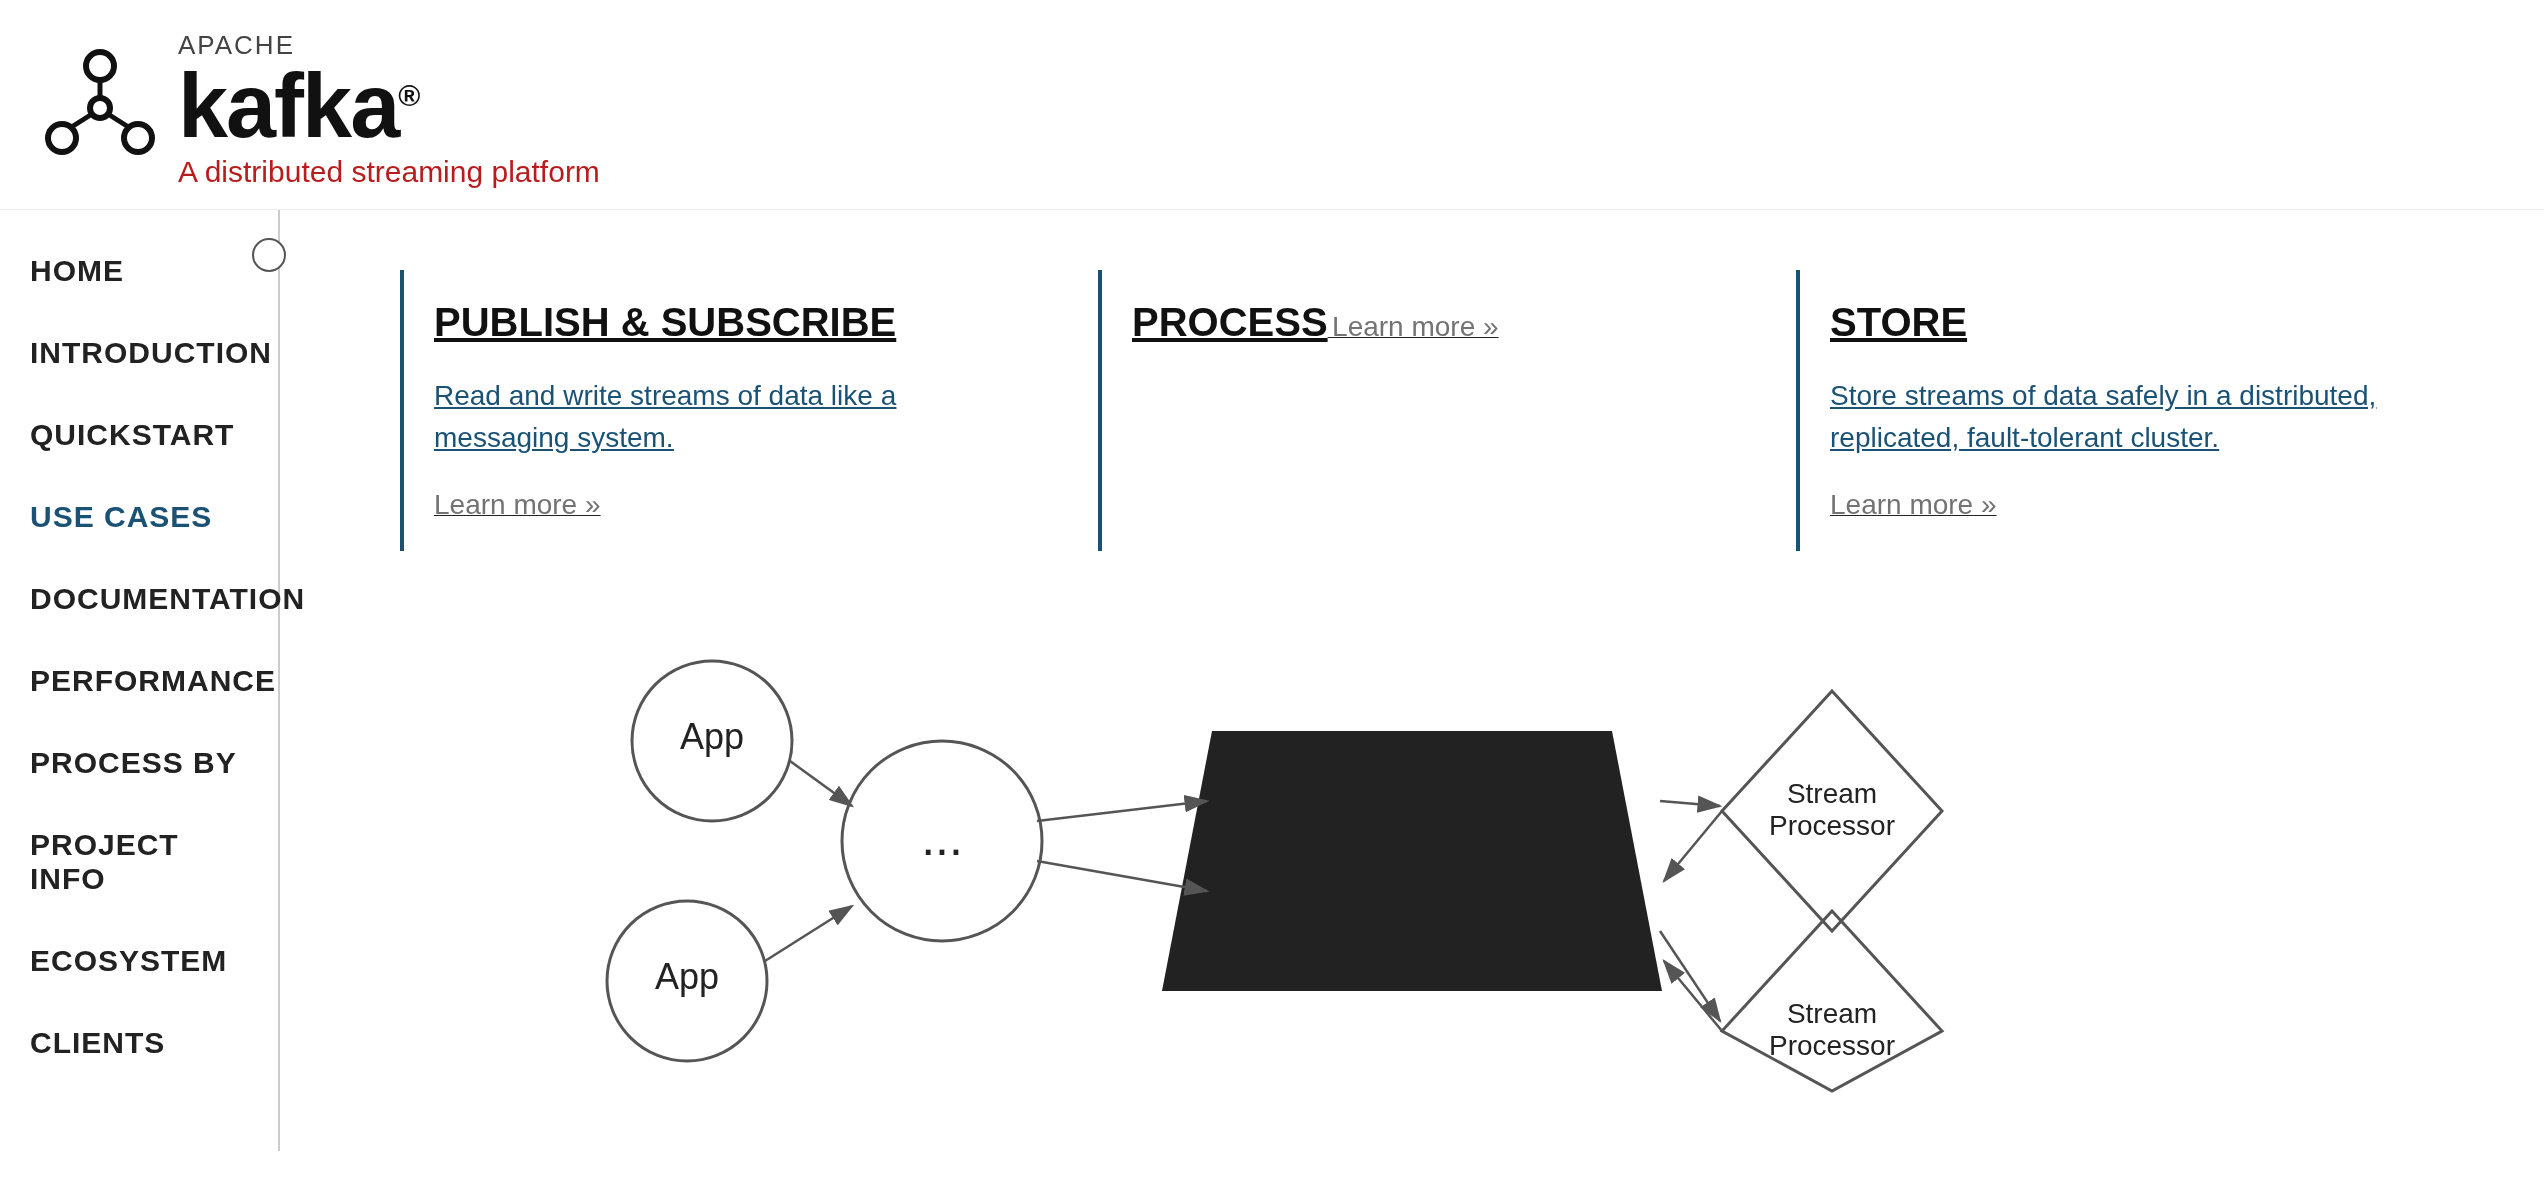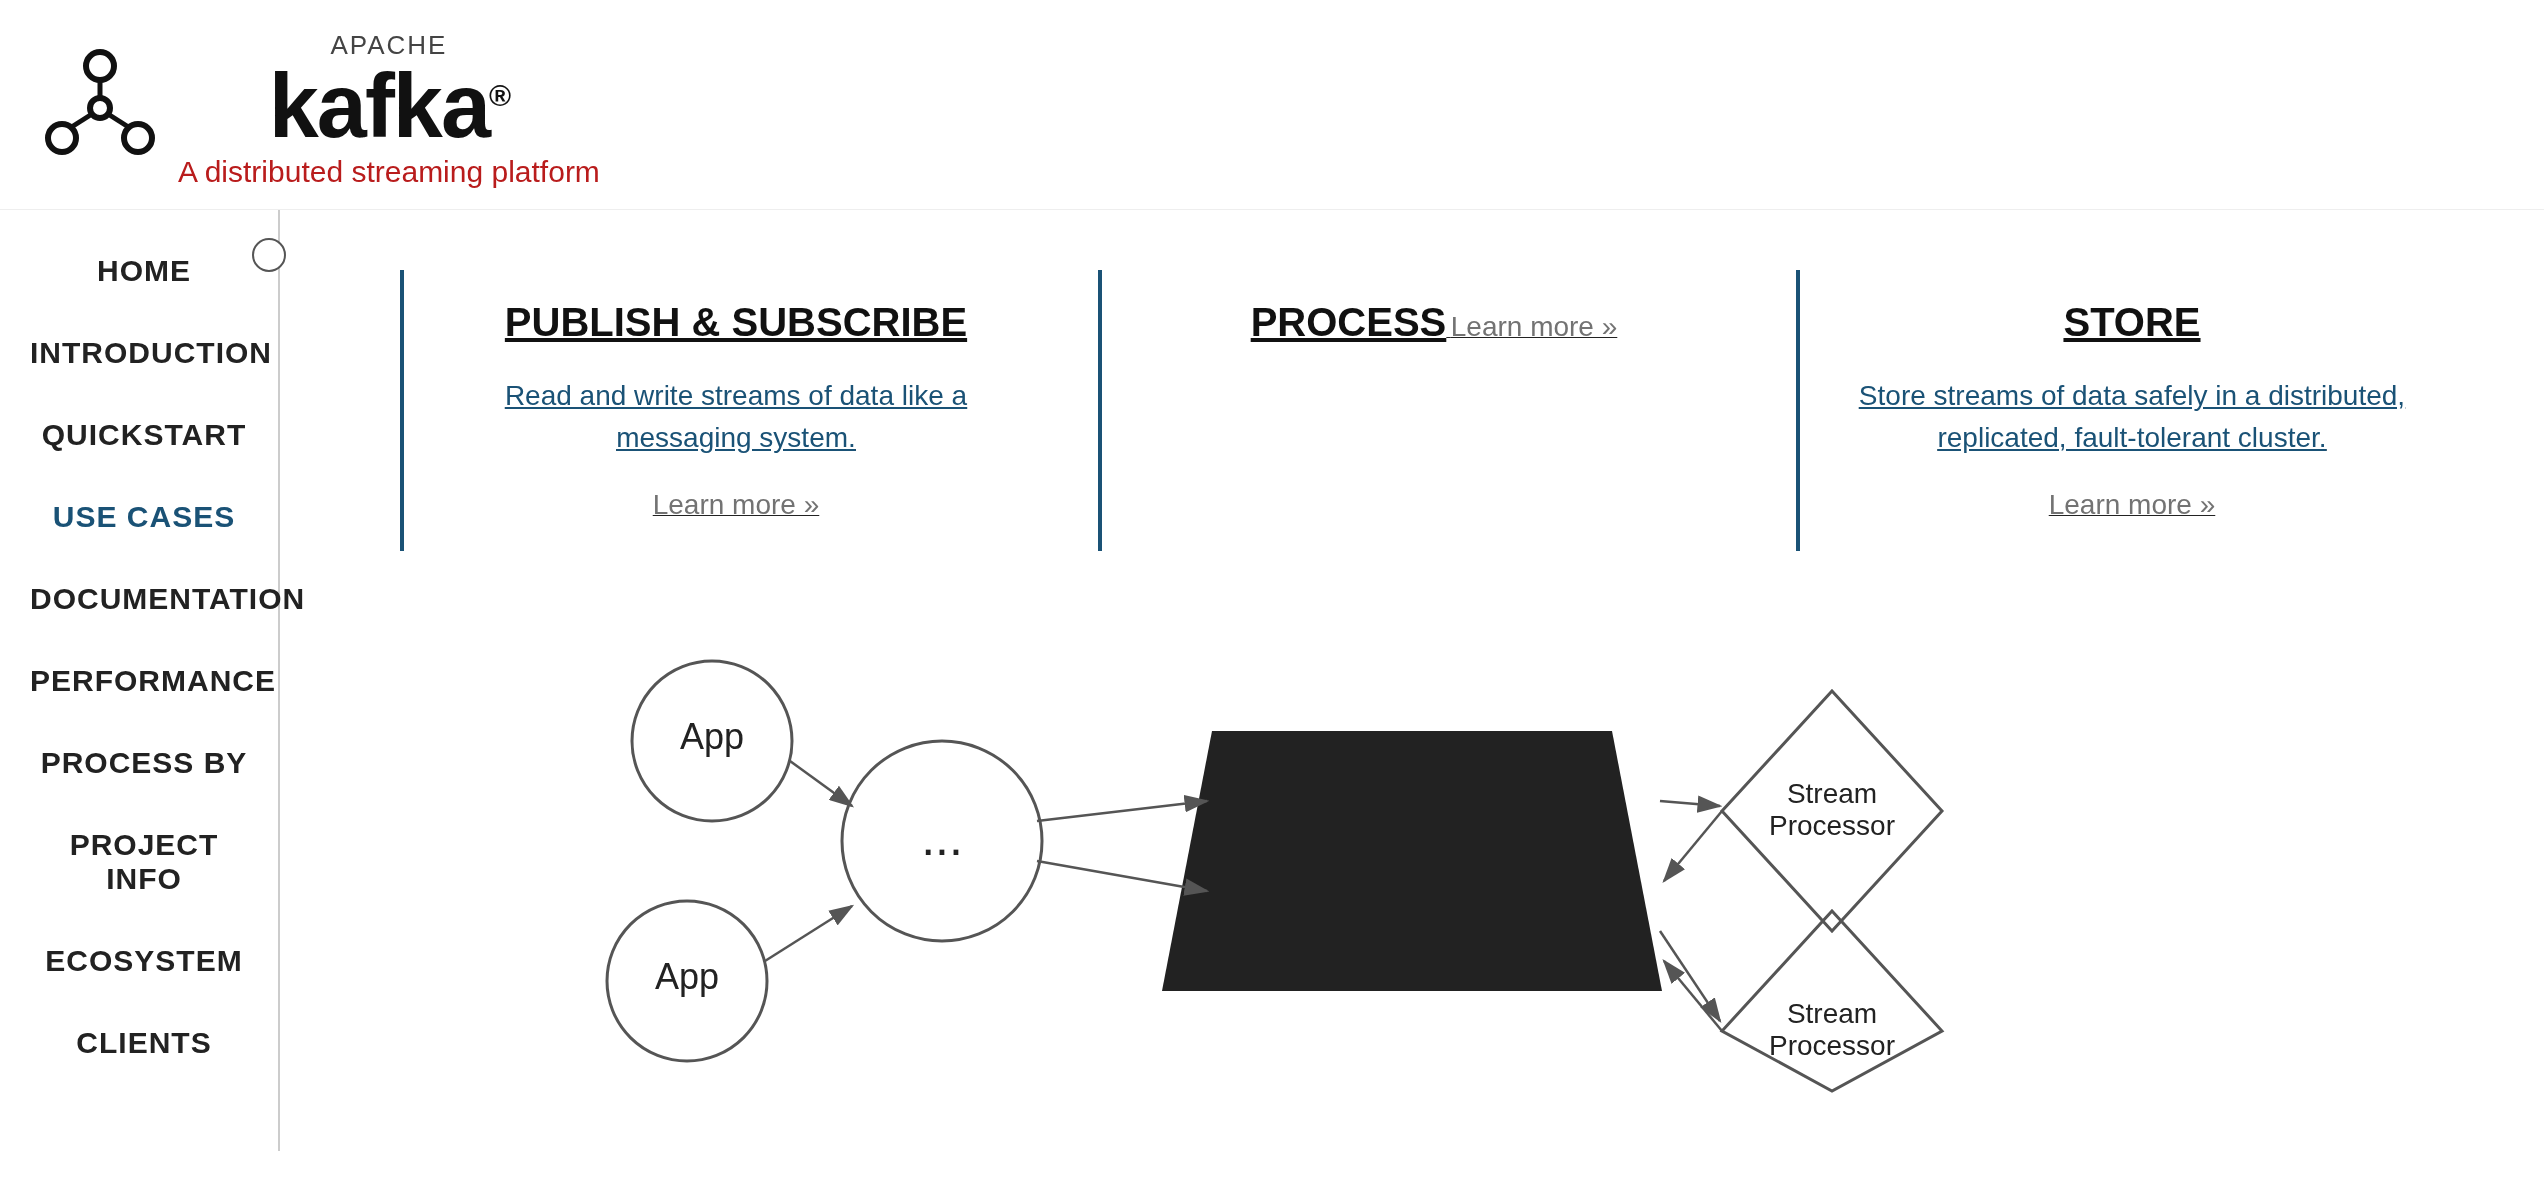--- a/index.html
+++ b/index.html
@@ -24,21 +24,20 @@
       align-items: center;
       gap: 18px;
     }
     .logo-icon svg {
       width: 120px;
       height: 120px;
     }
     .logo-text {
       display: flex;
       flex-direction: column;
-      align-items: center;
     }
     .logo-apache {
       font-size: 26px;
       color: #444;
       letter-spacing: 2px;
       font-weight: normal;
     }
     .logo-kafka {
       font-size: 90px;
       font-weight: bold;
@@ -53,21 +52,20 @@
     .logo-tagline {
       font-size: 30px;
       color: #b91c1c;
       margin-top: 4px;
     }
 
     
     .layout {
       display: flex;
       min-height: 900px;
-      text-align: center;
     }
 
     
     .sidebar {
       width: 280px;
       min-width: 280px;
       padding: 0;
       border-right: 2px solid #ccc;
       position: relative;
     }

